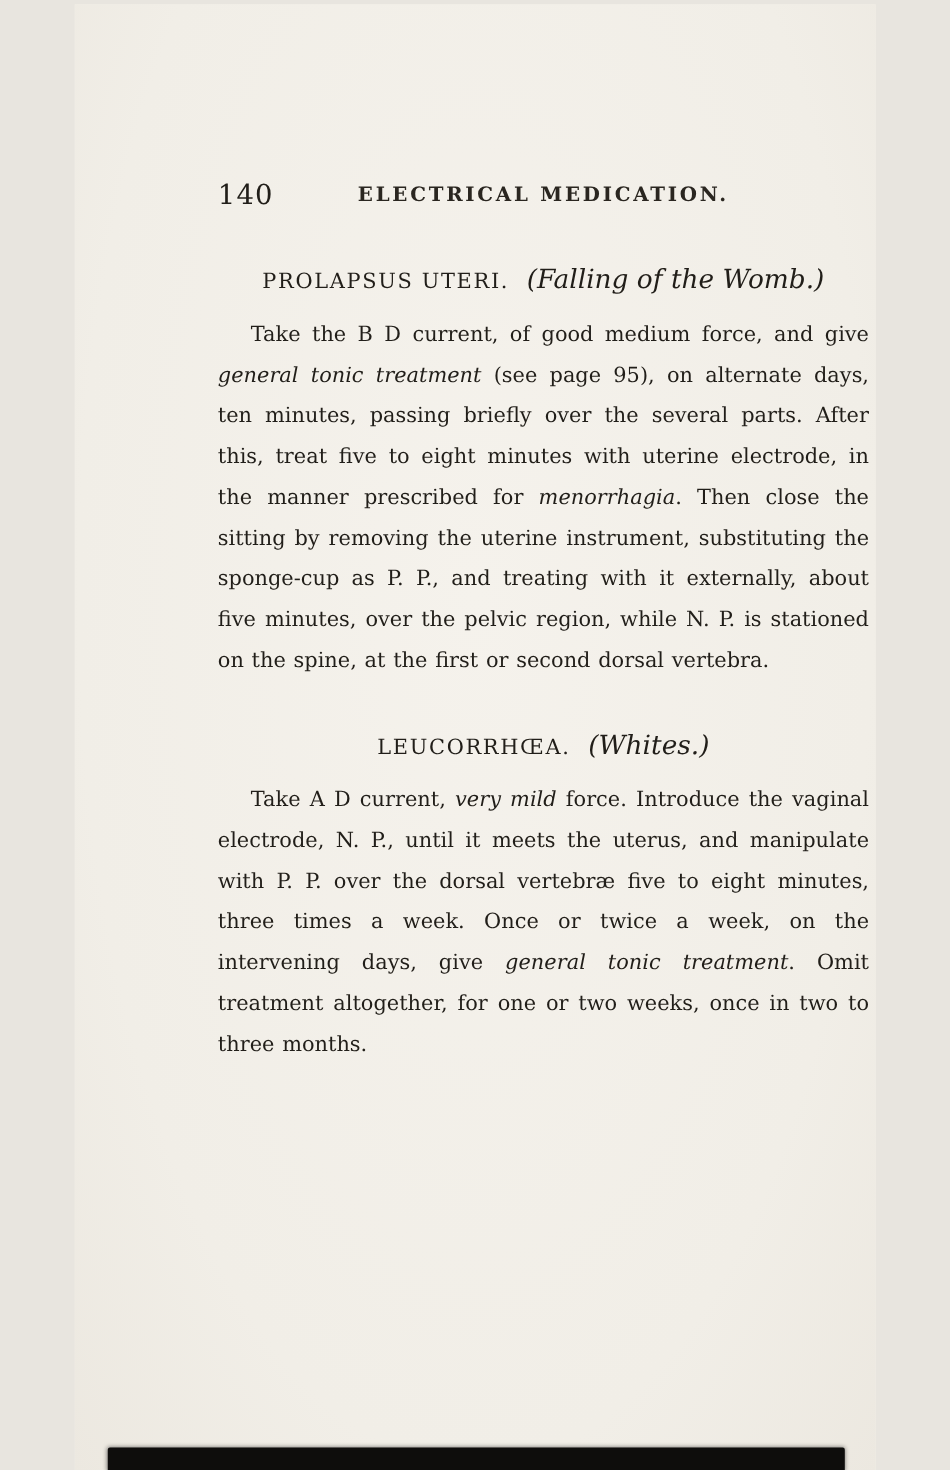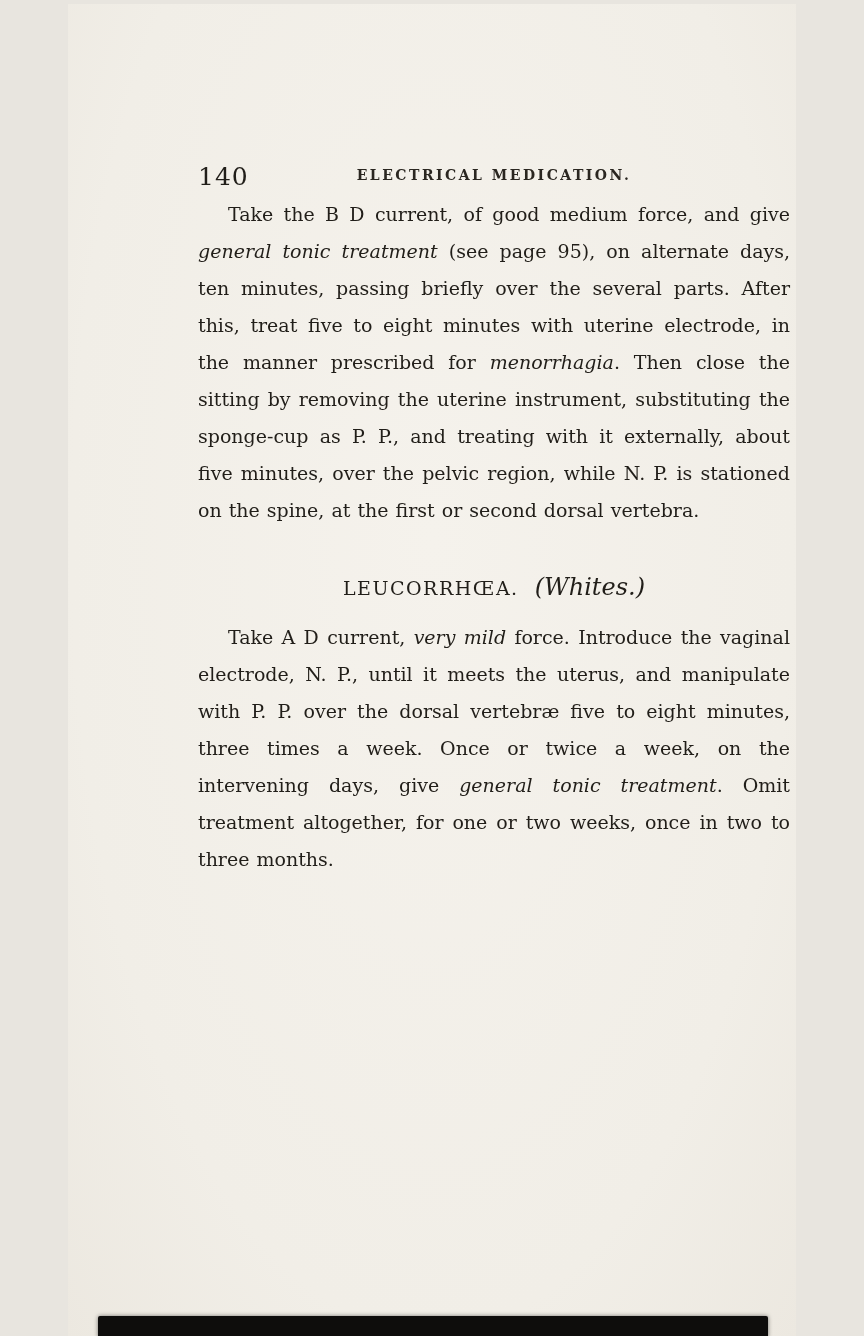--- a/index.html
+++ b/index.html
@@ -34,21 +34,21 @@
     top: 0;
     font-size: 25px;
     letter-spacing: 1px;
   }
   .running-header {
     position: absolute;
     left: 0;
     right: 0;
     top: 5px;
     text-align: center;
-    font-size: 14px;
+    font-size: 18px;
     letter-spacing: 2.5px;
     font-weight: bold;
     color: #2a2620;
   }
   .section-heading {
     text-align: center;
     margin: 0;
     padding: 44px 0 18px 0;
     white-space: nowrap;
   }
@@ -89,19 +89,20 @@
 </head>
 <body>
 
 <div class="page">
   <div class="text-block">
     <div class="header-row">
       <span class="page-number">140</span>
       <span class="running-header">ELECTRICAL MEDICATION.</span>
     </div>
     <div id="content">
+        <div class="section-heading"><span class="heading-title">PROLAPSUS UTERI.</span><span class="heading-subtitle">(Falling of the Womb.)</span></div>
         <p class="body-para"><span>Take the B D current, of good medium force, and give </span><span class="it">general tonic treatment</span><span> (see page 95), on alternate days, ten minutes, passing briefly over the several parts. After this, treat five to eight minutes with uterine electrode, in the manner prescribed for </span><span class="it">menorrhagia</span><span>. Then close the sitting by removing the uterine instrument, substituting the sponge-cup as P. P., and treating with it externally, about five minutes, over the pelvic region, while N. P. is stationed on the spine, at the first or second dorsal vertebra.</span></p>
         <div class="section-heading"><span class="heading-title">LEUCORRHŒA.</span><span class="heading-subtitle">(Whites.)</span></div>
         <p class="body-para"><span>Take A D current, </span><span class="it">very mild</span><span> force. Introduce the vaginal electrode, N. P., until it meets the uterus, and manipulate with P. P. over the dorsal vertebræ five to eight minutes, three times a week. Once or twice a week, on the intervening days, give </span><span class="it">general tonic treatment</span><span>. Omit treatment altogether, for one or two weeks, once in two to three months.</span></p>
       </div>
   </div>
   <div class="scan-bar"></div>
 </div>
 
 </body></html>

